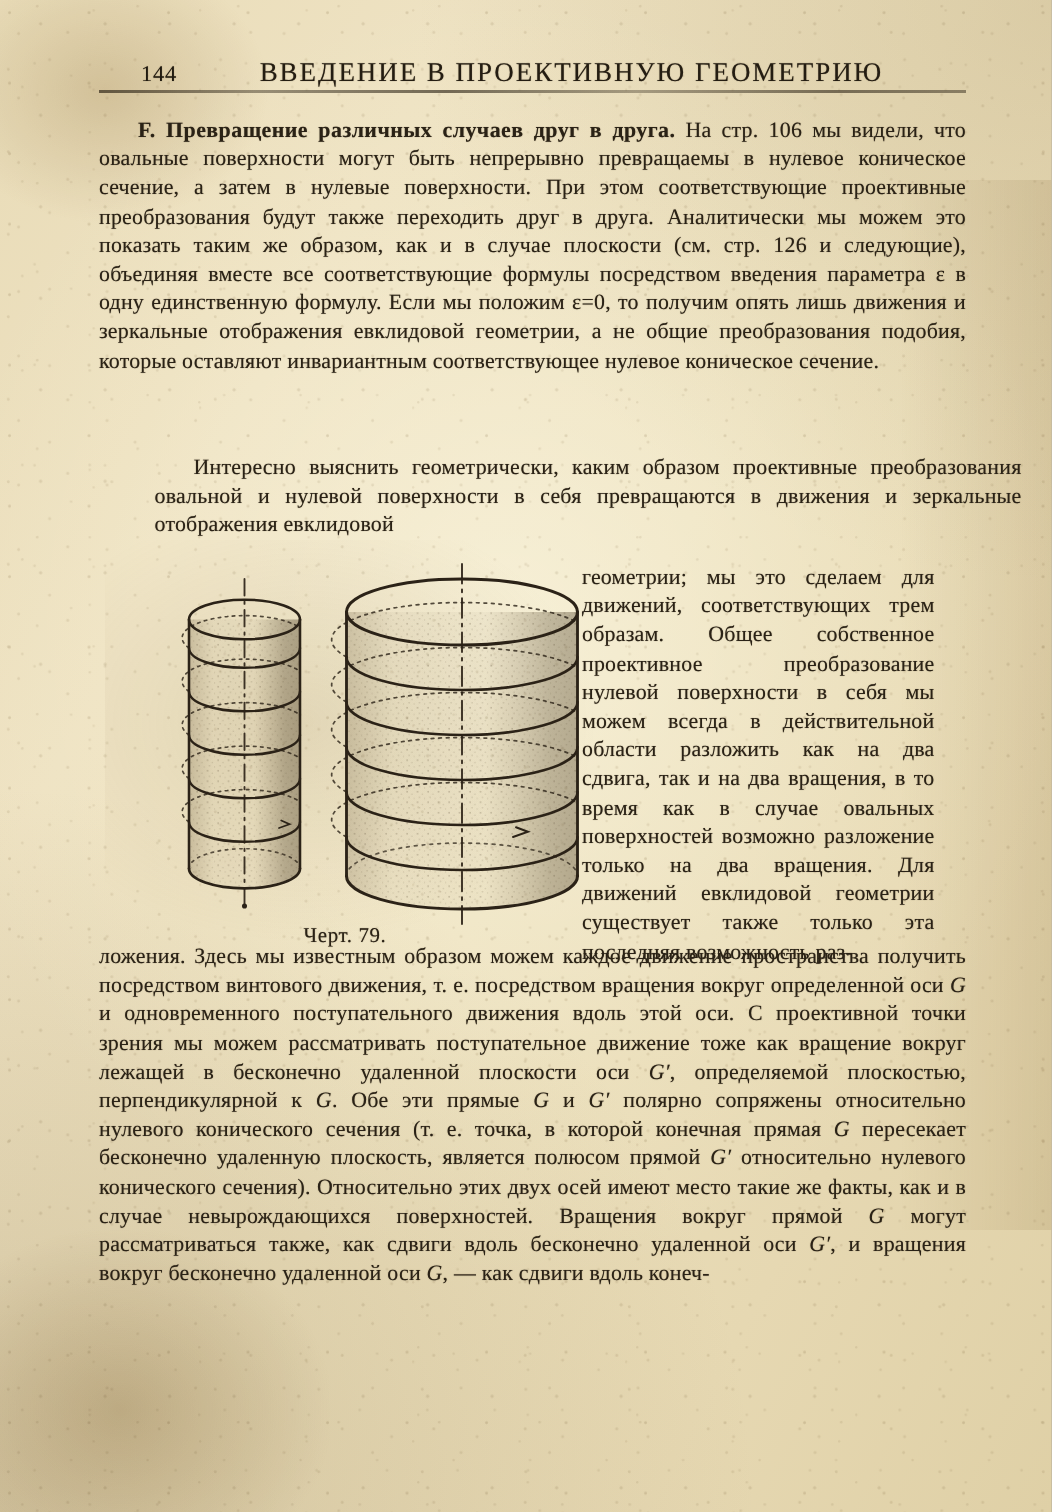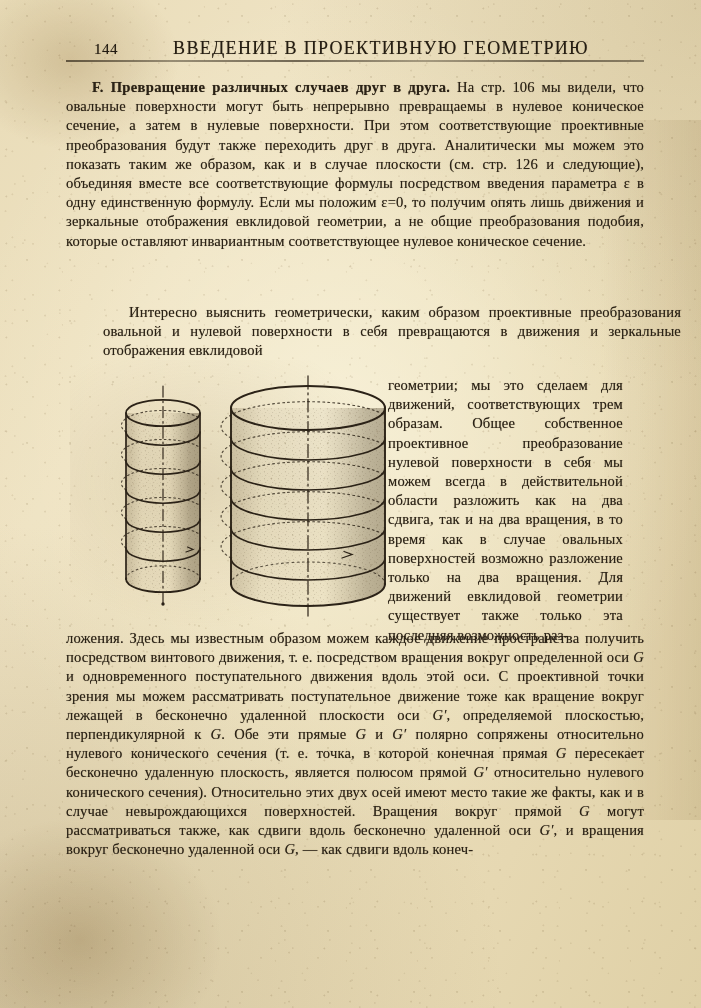--- a/index.html
+++ b/index.html
@@ -256,16 +256,17 @@
             <path d="M171,186 A77,22 0 0 1 325,163" stroke-width="1.15" stroke-dasharray="1.8 3.2" opacity="0.8"></path>
           </g>
 
           <path d="M282,186 L292,182.5 L284,179.5" stroke-width="1.3"></path>
         </g>
 
       </g>
     </svg>
   </div>
 
+  <div class="caption">Черт. 79.</div>
 
   <div class="col" id="para-tail"><span>ложения. Здесь мы известным образом можем каждое движение пространства получить посредством винтового движения, т. е. посредством вращения вокруг определенной оси </span><span class="ital">G</span><span> и одновременного поступательного движения вдоль этой оси. С проективной точки зрения мы можем рассматривать поступательное движение тоже как вращение вокруг лежащей в бесконечно удаленной плоскости оси </span><span class="ital">G′</span><span>, определяемой плоскостью, перпендикулярной к </span><span class="ital">G</span><span>. Обе эти прямые </span><span class="ital">G</span><span> и </span><span class="ital">G′</span><span> полярно сопряжены относительно нулевого конического сечения (т. е. точка, в которой конечная прямая </span><span class="ital">G</span><span> пересекает бесконечно удаленную плоскость, является полюсом прямой </span><span class="ital">G′</span><span> относительно нулевого конического сечения). Относительно этих двух осей имеют место такие же факты, как и в случае невырождающихся поверхностей. Вращения вокруг прямой </span><span class="ital">G</span><span> могут рассматриваться также, как сдвиги вдоль бесконечно удаленной оси </span><span class="ital">G′</span><span>, и вращения вокруг бесконечно удаленной оси </span><span class="ital">G</span><span>, — как сдвиги вдоль конеч-</span></div>
 
 </div>
 
 </body></html>

